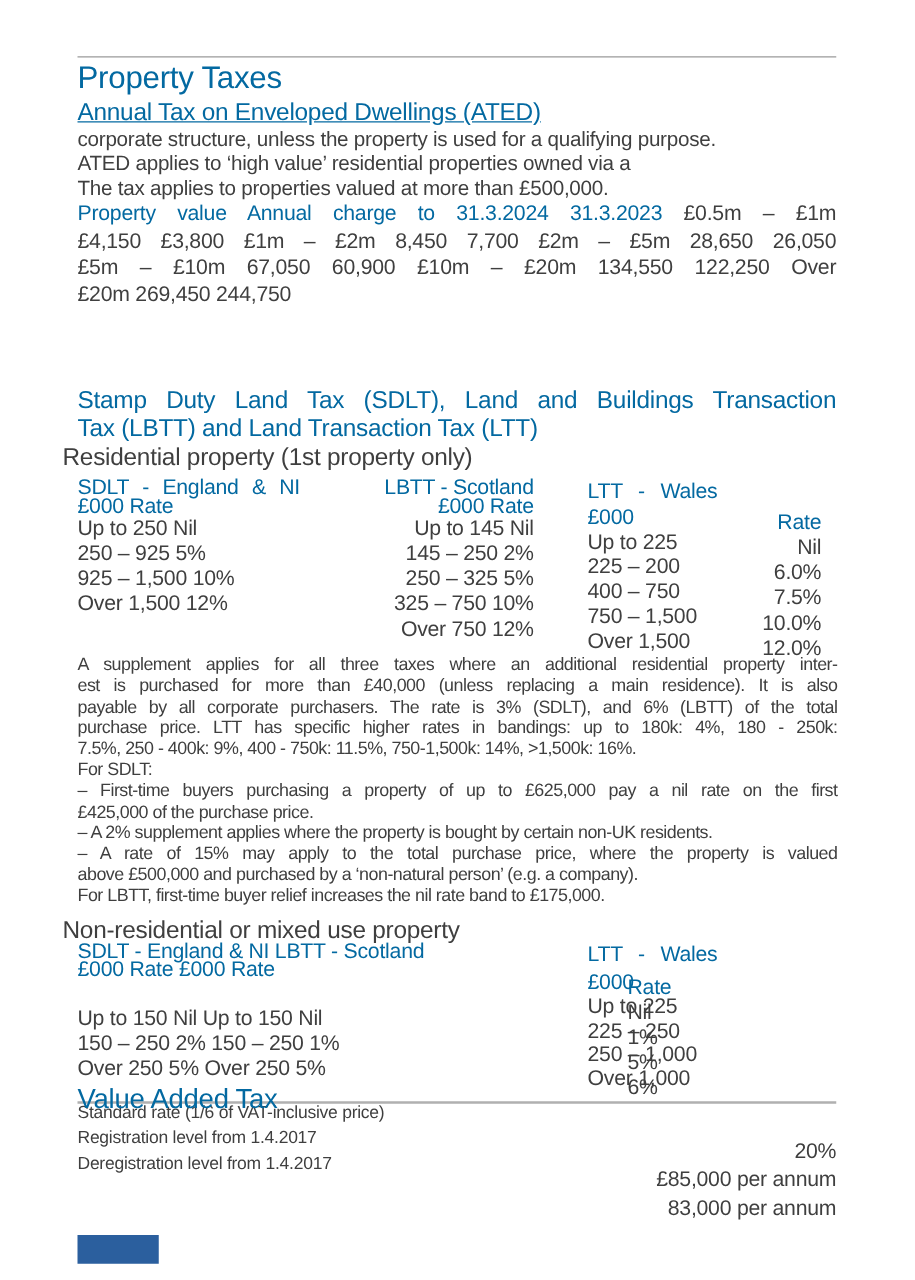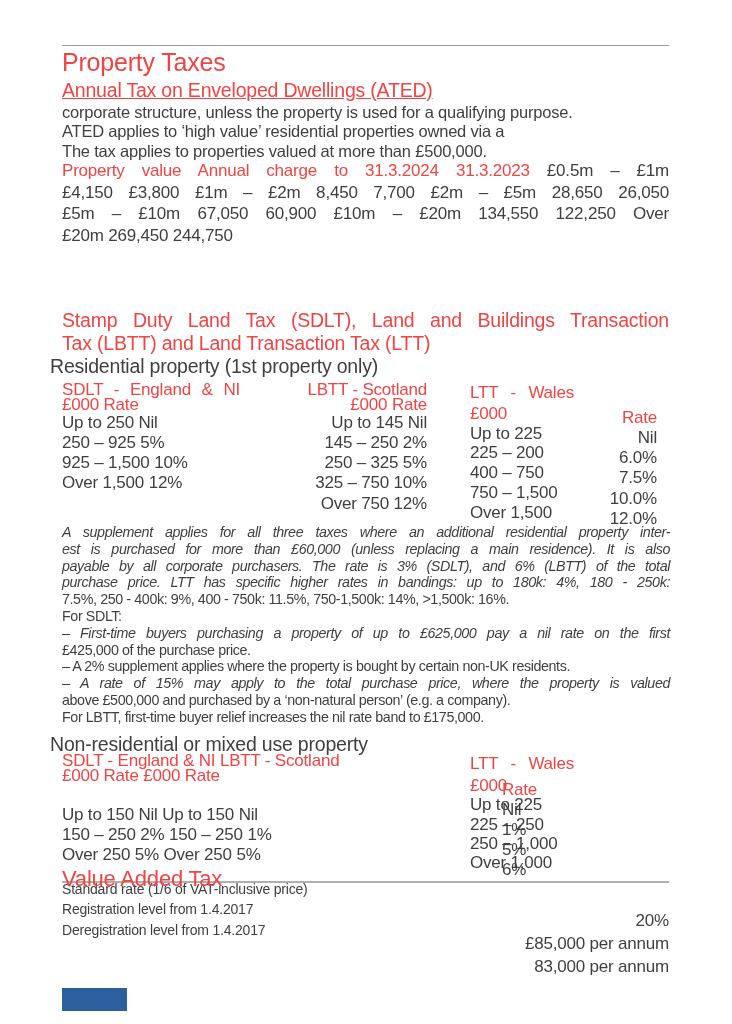--- a/index.html
+++ b/index.html
@@ -1,20 +1,20 @@
 <!DOCTYPE html>
 <html><head>
 <meta charset="utf-8">
 <style>
   html,body{margin:0;padding:0;background:#ffffff;}
   .page{position:relative;width:732px;height:1024px;background:#ffffff;
         font-family:"Liberation Sans",sans-serif;color:#3f3f3f;overflow:hidden;
         letter-spacing:-0.2px;}
   .abs{position:absolute;}
-  .blue{color:#ef4444;}
+  .blue{color:#0369a1;}
   .stretch{text-align:justify;text-align-last:justify;}
   .nw{white-space:nowrap;}
 
   .rule-top{left:62px;top:45px;width:607px;height:1px;background:#9a9a9a;}
   .h1{left:62px;top:47px;font-size:25px;line-height:30px;}
   .h2{left:62px;top:78px;font-size:19.5px;line-height:24px;text-decoration:underline;}
 
   .ated-body{left:62px;top:103px;width:612px;font-size:16.5px;line-height:19.4px;}
   .ated-table{left:62px;top:160px;width:607px;font-size:17px;line-height:21.5px;}
 
@@ -28,21 +28,21 @@
   .col2{left:297px;top:383px;width:130px;text-align:right;}
   .col3{left:470px;top:386px;width:187px;}
   .w-title{width:104px;font-size:17px;line-height:14.8px;}
   .w-bands{margin-top:3px;width:112px;font-size:17px;line-height:19.8px;}
   .w-rates{position:absolute;right:0;top:21.5px;width:62px;text-align:right;
            font-size:17px;line-height:20.3px;}
 
   .supplement{left:62px;top:524px;width:608px;font-size:14.3px;line-height:16.8px;
               letter-spacing:-0.4px;}
   .sline{white-space:nowrap;}
-  .sline.stretch{white-space:normal;font-style:italic;}
+  .sline.stretch{white-space:normal;}
 
   .nonres-combined{left:62px;top:754px;width:360px;}
   .nonres-combined .rws{margin-top:21px;}
   .col3n{left:470px;top:757px;width:150px;}
   .n-bands{margin-top:4px;width:120px;font-size:17px;line-height:19.4px;}
   .n-rates{position:absolute;left:32px;top:23px;width:50px;
            font-size:17px;line-height:20.1px;}
 
   .vat-rule{left:62px;top:881px;width:607px;height:2px;background:#b0b0b0;}
   .vat-h{left:62px;top:866px;font-size:22px;line-height:26px;z-index:2;}
@@ -122,21 +122,21 @@
       <div class="nw">Nil</div>
       <div class="nw">6.0%</div>
       <div class="nw">7.5%</div>
       <div class="nw">10.0%</div>
       <div class="nw">12.0%</div>
     </div>
   </div>
 
   <div class="abs supplement">
     <div class="sline stretch">A supplement applies for all three taxes where an additional residential property inter-</div>
-    <div class="sline stretch">est is purchased for more than £60,000 (unless replacing a main residence). It is also</div>
+    <div class="sline stretch">est is purchased for more than £40,000 (unless replacing a main residence). It is also</div>
     <div class="sline stretch">payable by all corporate purchasers. The rate is 3% (SDLT), and 6% (LBTT) of the total</div>
     <div class="sline stretch">purchase price. LTT has specific higher rates in bandings: up to 180k: 4%, 180 - 250k:</div>
     <div class="sline">7.5%, 250 - 400k: 9%, 400 - 750k: 11.5%, 750-1,500k: 14%, &gt;1,500k: 16%.</div>
     <div class="sline">For SDLT:</div>
     <div class="sline stretch">– First-time buyers purchasing a property of up to £625,000 pay a nil rate on the first</div>
     <div class="sline">£425,000 of the purchase price.</div>
     <div class="sline">– A 2% supplement applies where the property is bought by certain non-UK residents.</div>
     <div class="sline stretch">– A rate of 15% may apply to the total purchase price, where the property is valued</div>
     <div class="sline">above £500,000 and purchased by a ‘non-natural person’ (e.g. a company).</div>
     <div class="sline">For LBTT, first-time buyer relief increases the nil rate band to £175,000.</div>

